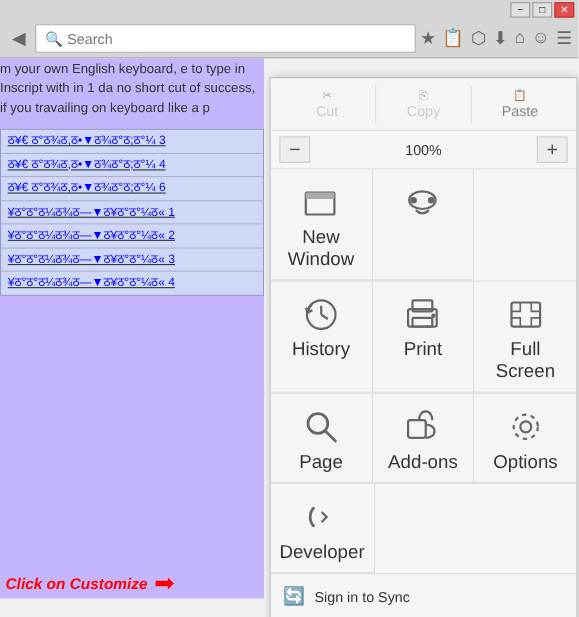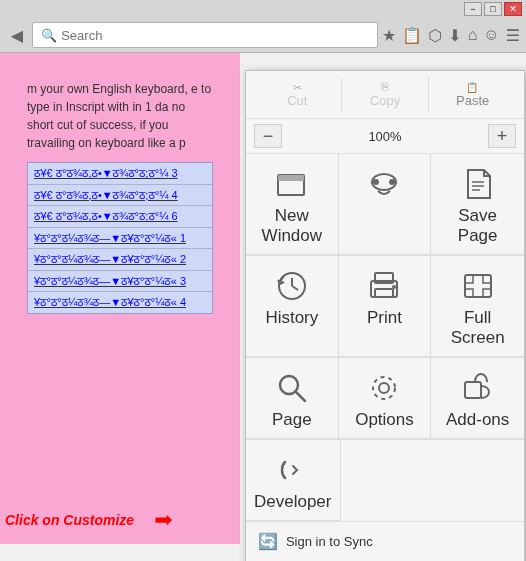--- a/index.html
+++ b/index.html
@@ -96,22 +96,22 @@
     }
 
     
     .main-content {
       display: flex;
       height: calc(561px - 70px);
     }
 
     .page-content {
       width: 240px;
-      padding: 27px;
-      background: #f9a8d4;
+      padding: 0;
+      background: #c4b5fd;
       font-size: 12px;
       line-height: 1.5;
       color: #333;
       overflow: hidden;
     }
 
     .page-text {
       margin-bottom: 10px;
     }
 
@@ -287,25 +287,25 @@
       justify-content: center;
       cursor: pointer;
       font-size: 13px;
       color: #555;
       border-radius: 2px;
     }
 
     
     .click-label {
       position: absolute;
-      bottom: 28px;
+      bottom: 18px;
       left: 5px;
       display: flex;
       align-items: center;
-      gap: 20px;
+      gap: 6px;
     }
 
     .click-text {
       color: red;
       font-size: 14px;
       font-weight: bold;
       font-style: italic;
     }
 
     .arrow-right {
@@ -390,32 +390,20 @@
       <div class="icon-cell">
         <div class="icon-svg">
           <svg width="36" height="30" viewBox="0 0 36 30">
             <ellipse cx="18" cy="13" rx="12" ry="8" fill="none" stroke="#666" stroke-width="2"></ellipse>
             <ellipse cx="10" cy="13" rx="3" ry="3" fill="#666"></ellipse>
             <ellipse cx="26" cy="13" rx="3" ry="3" fill="#666"></ellipse>
             <path d="M12 22 Q18 28 24 22" fill="none" stroke="#666" stroke-width="2"></path>
           </svg>
         </div>
       </div>
-      <div class="icon-cell">
-        <div class="icon-svg">
-          <svg width="28" height="32" viewBox="0 0 28 32">
-            <path d="M4 2 H20 L26 8 V30 H4 Z" fill="none" stroke="#666" stroke-width="2"></path>
-            <path d="M20 2 V8 H26" fill="none" stroke="#666" stroke-width="2"></path>
-            <line x1="8" y1="14" x2="20" y2="14" stroke="#666" stroke-width="1.5"></line>
-            <line x1="8" y1="18" x2="20" y2="18" stroke="#666" stroke-width="1.5"></line>
-            <line x1="8" y1="22" x2="16" y2="22" stroke="#666" stroke-width="1.5"></line>
-          </svg>
-        </div>
-        <span class="icon-label">Save Page</span>
-      </div>
     </div>
 
     <div class="icon-grid">
       <div class="icon-cell">
         <div class="icon-svg">
           <svg width="32" height="32" viewBox="0 0 32 32">
             <circle cx="16" cy="16" r="13" fill="none" stroke="#666" stroke-width="2"></circle>
             <line x1="16" y1="8" x2="16" y2="16" stroke="#666" stroke-width="2"></line>
             <line x1="16" y1="16" x2="22" y2="20" stroke="#666" stroke-width="2"></line>
             <path d="M4 14 A13 13 0 0 1 8 6" fill="none" stroke="#666" stroke-width="2"></path>
@@ -454,36 +442,36 @@
         <div class="icon-svg">
           <svg width="32" height="32" viewBox="0 0 32 32">
             <circle cx="13" cy="13" r="9" fill="none" stroke="#666" stroke-width="2.5"></circle>
             <line x1="20" y1="20" x2="29" y2="29" stroke="#666" stroke-width="2.5" stroke-linecap="round"></line>
           </svg>
         </div>
         <span class="icon-label">Page</span>
       </div>
       <div class="icon-cell">
         <div class="icon-svg">
-          <svg width="32" height="32" viewBox="0 0 32 32">
-            <circle cx="16" cy="16" r="5" fill="none" stroke="#666" stroke-width="2"></circle>
-            <circle cx="16" cy="16" r="11" fill="none" stroke="#666" stroke-width="2" stroke-dasharray="4 4"></circle>
-          </svg>
-        </div>
-        <span class="icon-label">Options</span>
-      </div>
-      <div class="icon-cell">
-        <div class="icon-svg">
           <svg width="34" height="32" viewBox="0 0 34 32">
             <rect x="4" y="10" width="16" height="16" rx="2" fill="none" stroke="#666" stroke-width="2"></rect>
             <path d="M20 14 C24 14 28 16 28 20 C28 24 24 26 20 26" fill="none" stroke="#666" stroke-width="2"></path>
             <path d="M14 10 C14 6 16 2 20 2 C24 2 26 6 26 10" fill="none" stroke="#666" stroke-width="2"></path>
           </svg>
         </div>
         <span class="icon-label">Add-ons</span>
+      </div>
+      <div class="icon-cell">
+        <div class="icon-svg">
+          <svg width="32" height="32" viewBox="0 0 32 32">
+            <circle cx="16" cy="16" r="5" fill="none" stroke="#666" stroke-width="2"></circle>
+            <circle cx="16" cy="16" r="11" fill="none" stroke="#666" stroke-width="2" stroke-dasharray="4 4"></circle>
+          </svg>
+        </div>
+        <span class="icon-label">Options</span>
       </div>
     </div>
 
     <div class="icon-grid" style="grid-template-columns: repeat(3,1fr); border-bottom:1px solid #ddd;">
       <div class="icon-cell">
         <div class="icon-svg">
           <svg width="32" height="32" viewBox="0 0 32 32">
             <path d="M8 8 C4 12 4 20 8 24" fill="none" stroke="#666" stroke-width="2.5" stroke-linecap="round"></path>
             <path d="M16 12 L20 16 L16 20" fill="none" stroke="#666" stroke-width="2" stroke-linecap="round"></path>
           </svg>

